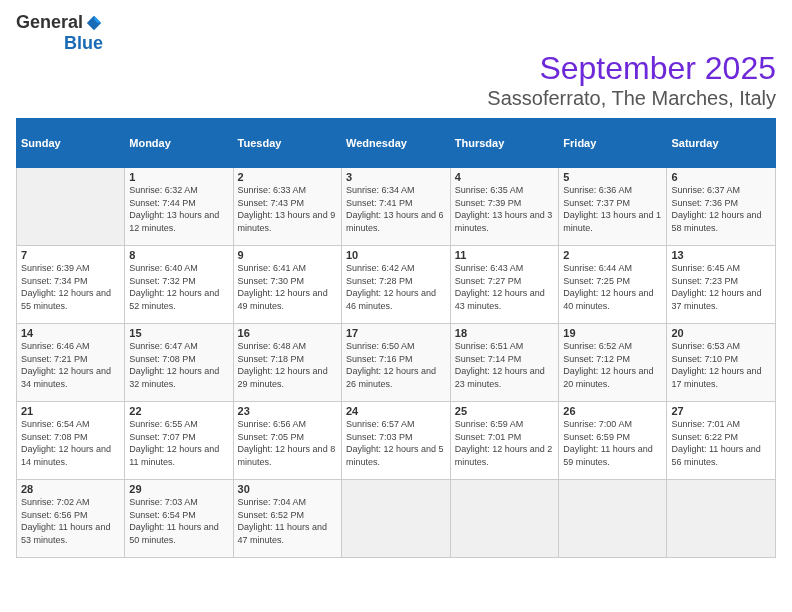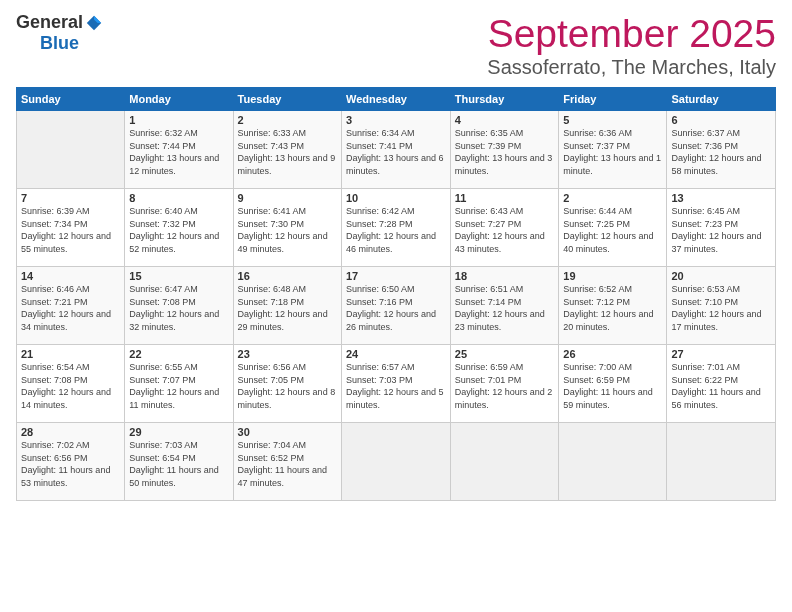--- a/index.html
+++ b/index.html
@@ -18,21 +18,21 @@
     }
     .header {
       display: flex;
       align-items: flex-start;
       justify-content: space-between;
       margin-bottom: 8px;
     }
     .logo {
       display: flex;
       flex-direction: column;
-      align-items: center;
+      align-items: flex-end;
     }
     .logo-text {
       display: flex;
       align-items: center;
     }
     .logo-general {
       font-size: 18px;
       font-weight: bold;
       color: #333;
     }
@@ -43,37 +43,38 @@
     }
     .logo-icon {
       width: 18px;
       height: 18px;
       margin-left: 2px;
     }
     .title-section {
       text-align: right;
     }
     .month-title {
-      font-size: 39px;
-      color: #be185d;
+      font-size: 32px;
+      color: #6d28d9;
       font-weight: normal;
+      margin-top: 38px;
     }
     .location {
       font-size: 20px;
       color: #555;
     }
     .calendar {
       width: 100%;
       border-collapse: collapse;
       font-size: 9.5px;
     }
     .calendar th {
       background: #1a6bb5;
       color: #fff;
-      padding: 5px 4px;
+      padding: 18px 4px;
       text-align: left;
       font-size: 11px;
       font-weight: bold;
       border: 1px solid #1a6bb5;
     }
     .calendar td {
       border: 1px solid #ccc;
       vertical-align: top;
       padding: 3px 4px;
       width: 110px;

